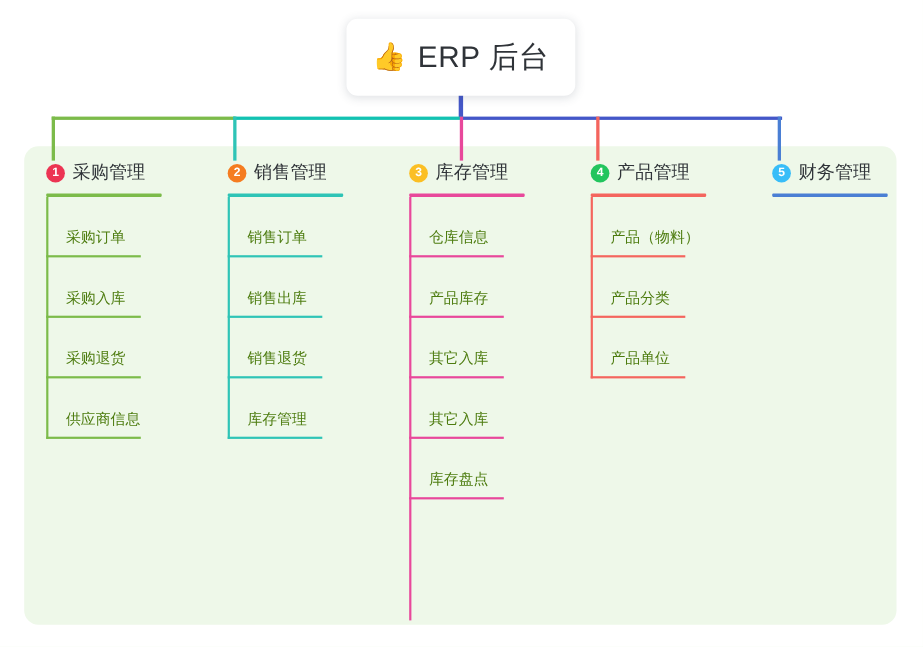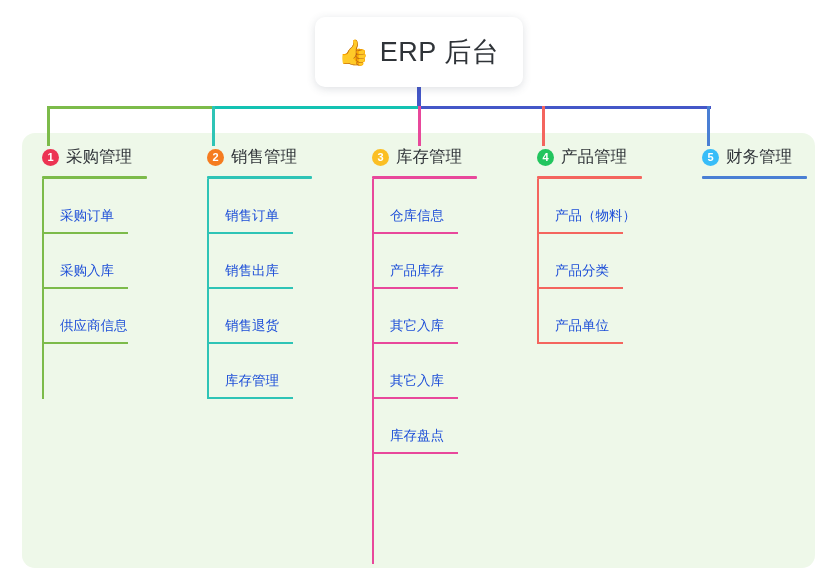--- a/index.html
+++ b/index.html
@@ -62,21 +62,21 @@
   }
   .items{position:relative;margin-top:0;}
   .spine{
     position:absolute;left:0;top:0;width:2px;
   }
   .item{
     position:relative;height:55px;
   }
   .item-label{
     position:absolute;left:18px;bottom:9px;
-    font-size:13.5px;color:#1d4ed8;white-space:nowrap;
+    font-size:13.5px;color:#4d7c0f;white-space:nowrap;
   }
   .item-rule{
     position:absolute;left:0;bottom:0;height:1.6px;
   }
 </style>
 </head>
 <body>
 
 <div id="canvas">
 
@@ -110,20 +110,24 @@
           <div class="spine" style="background: rgb(124, 187, 74); height: 220px;"></div>
           <div class="item">
             <span class="item-label">采购订单</span>
             <div class="item-rule" style="background: rgb(124, 187, 74); width: 86px;"></div>
           </div>
           <div class="item">
             <span class="item-label">采购入库</span>
             <div class="item-rule" style="background: rgb(124, 187, 74); width: 86px;"></div>
           </div>
           <div class="item">
+            <span class="item-label">采购退货</span>
+            <div class="item-rule" style="background: rgb(124, 187, 74); width: 86px;"></div>
+          </div>
+          <div class="item">
             <span class="item-label">供应商信息</span>
             <div class="item-rule" style="background: rgb(124, 187, 74); width: 86px;"></div>
           </div>
         </div>
       </div>
       <div class="column" style="left: 207px;">
         <div class="col-head">
           <span class="badge" style="background: rgb(245, 124, 32);">2</span>
           <span class="col-title">销售管理</span>
         </div>

